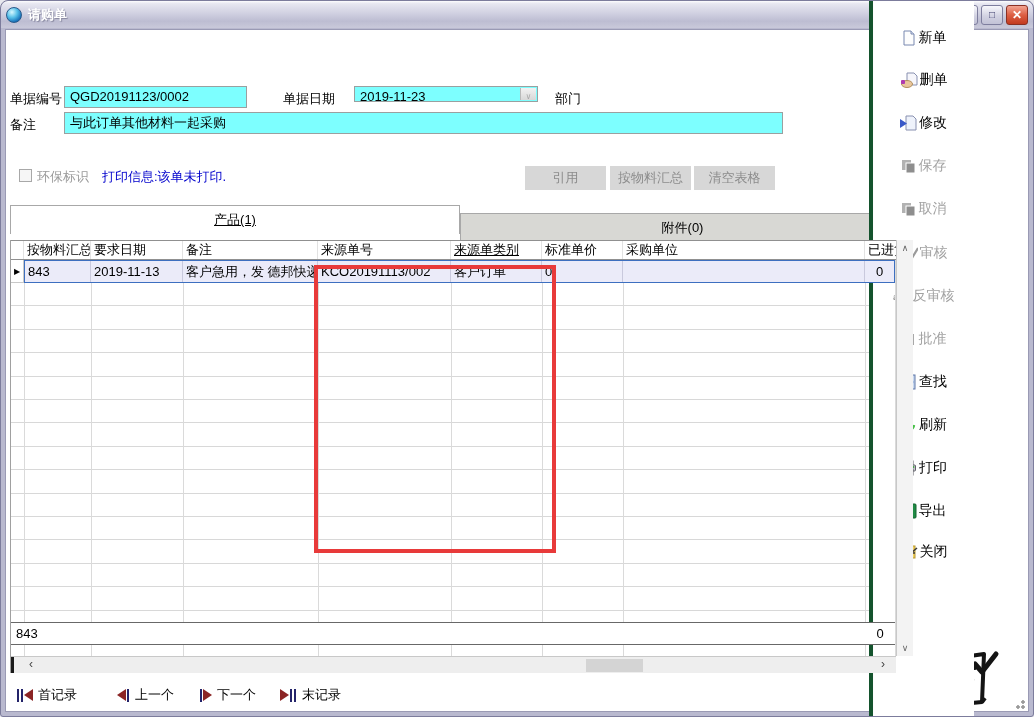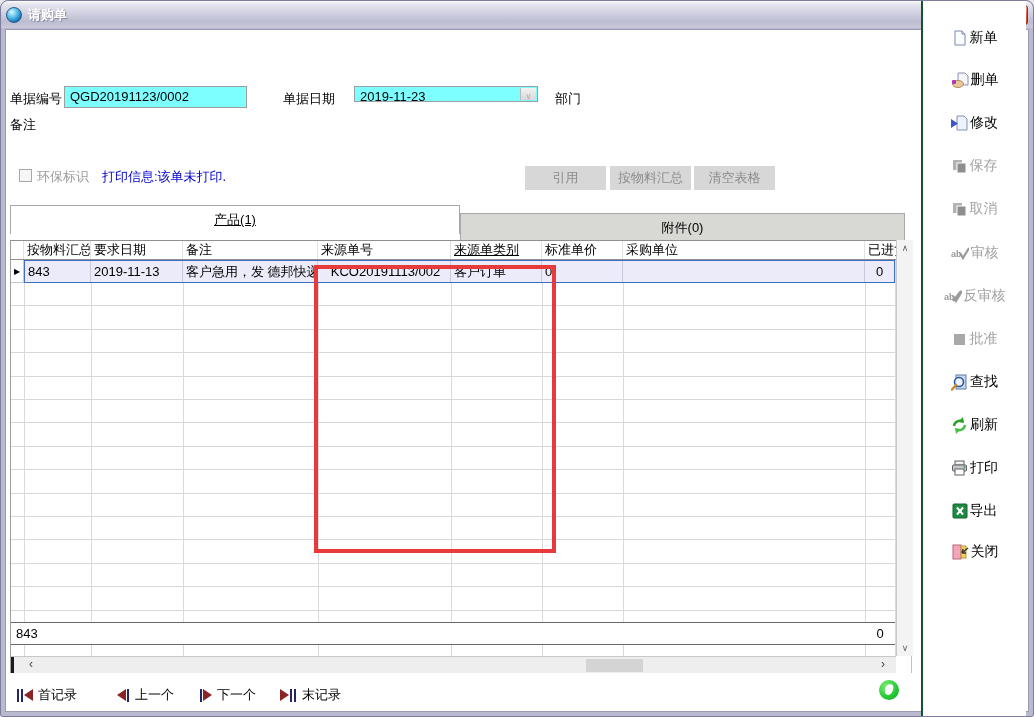--- a/index.html
+++ b/index.html
@@ -67,22 +67,22 @@
   .hscroll { position:absolute; left:0; top:416px; width:885px; height:17px; background:#eeeeee;
     border-top:1px solid #c8c8c8; z-index:3; }
   .harr { position:absolute; top:0; width:16px; height:16px; color:#444; font-size:12px;
     text-align:center; line-height:15px; }
   .hthumb { position:absolute; left:575px; top:2px; width:57px; height:13px; background:#d4d4d4; }
   .hsplit { position:absolute; left:0; top:0; width:3px; height:16px; background:#1a1a1a; }
   
   .redrect { position:absolute; left:307px; top:215px; width:242px; height:288px;
     border:4px solid #e83a3a; z-index:10; }
   
-  .sidebar { position:absolute; left:920px; top:0; bottom:0; width:105px; background:#fff;
-    border-left:2px solid #14532d; box-shadow:inset 1px 0 0 #fdfdfd; }
+  .sidebar { position:absolute; left:868px; top:0; bottom:0; width:105px; background:#fff;
+    border-left:4px solid #14532d; box-shadow:inset 1px 0 0 #fdfdfd; }
   .sbtn { position:absolute; left:0; width:100%; height:26px; display:flex; align-items:center;
     justify-content:center; gap:2px; font-size:14px; white-space:nowrap; }
   .sbtn.disabled { color:#a2a2a2; }
   .sbtn svg { flex:0 0 auto; }
   
   .navitem { position:absolute; top:656px; height:18px; display:flex; align-items:center;
     gap:5px; font-size:13px; }
   .nicon { display:flex; align-items:center; }
   .tri-l { width:0; height:0; border-top:6px solid transparent; border-bottom:6px solid transparent;
     border-right:9px solid #8b2424; }
@@ -122,20 +122,21 @@
 
     <span class="lbl" style="left:277px;top:61px;">单据日期</span>
     <div class="cyanfield" style="left:348px;top:56px;width:184px;height:16px;">
       <span>2019-11-23</span>
       <span class="combo-dd">∨</span>
     </div>
 
     <span class="lbl" style="left:549px;top:61px;">部门</span>
 
     <span class="lbl" style="left:4px;top:87px;">备注</span>
+    <div class="cyanfield" style="left:58px;top:82px;width:719px;height:22px;">与此订单其他材料一起采购</div>
 
     <span class="chkbox" style="left:13px;top:139px;"></span>
     <span class="lbl graylbl" style="left:31px;top:139px;">环保标识</span>
     <span class="lbl infotext" style="left:96px;top:139px;">打印信息:该单未打印.</span>
 
     <div class="flatbtn" style="left:519px;top:136px;">引用</div>
     <div class="flatbtn" style="left:604px;top:136px;">按物料汇总</div>
     <div class="flatbtn" style="left:688px;top:136px;">清空表格</div>
 
     <div class="tab active" style="left:4px;width:450px;top:175px;">产品(1)</div>
@@ -164,21 +165,21 @@
         <div class="gdiv" style="left:531px;"></div>
         <div class="gdiv" style="left:612px;"></div>
         <div class="gdiv" style="left:854px;"></div>
         <div class="gdiv" style="left:884px;"></div>
 
         <div class="selcell">▶</div>
         <div class="drow">
           <div class="dc" style="width:66px;">843</div>
           <div class="dc" style="width:92px;">2019-11-13</div>
           <div class="dc" style="width:135px;">客户急用，发 德邦快递·</div>
-          <div class="dc" style="width:133px;text-align:center;">KCO20191113/002</div>
+          <div class="dc" style="width:133px;">KCO20191113/002</div>
           <div class="dc" style="width:91px;">客户订单</div>
           <div class="dc" style="width:81px;">0</div>
           <div class="dc" style="width:242px;"></div>
           <div class="dc" style="width:29px;border-right:none;text-align:center;padding-left:0;">0</div>
         </div>
 
         <div class="gsum">
           <span class="abs" style="left:5px;top:3px;">843</span>
           <span class="abs" style="left:854px;top:3px;width:30px;text-align:center;">0</span>
         </div>

